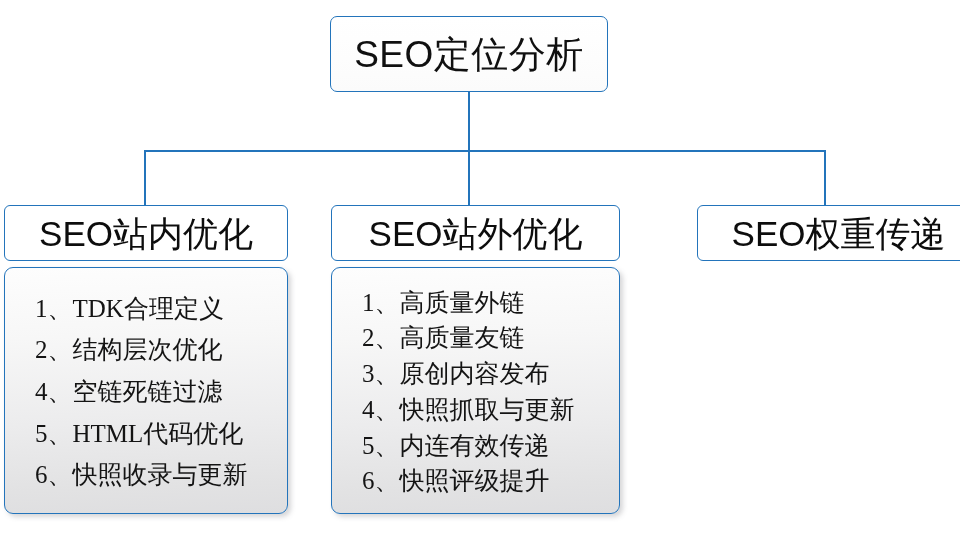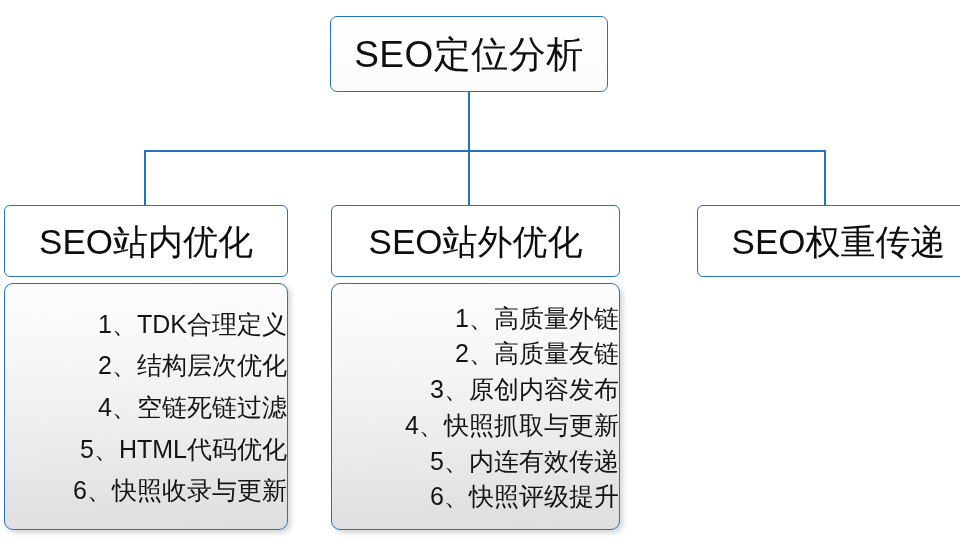--- a/index.html
+++ b/index.html
@@ -9,21 +9,20 @@
   }
   body {
     font-family: "Liberation Sans", "DejaVu Sans", sans-serif;
   }
   #canvas {
     position: relative;
     width: 960px;
     height: 550px;
     background: #ffffff;
     overflow: hidden;
-    text-align: right;
   }
 
   
   .root-box {
     position: absolute;
     left: 330px;
     top: 16px;
     width: 278px;
     height: 76px;
     box-sizing: border-box;
@@ -54,21 +53,21 @@
   .column {
     position: absolute;
     top: 205px;
   }
   .col-1 { left: 4px;   width: 284px; }
   .col-2 { left: 331px; width: 289px; }
   .col-3 { left: 671px; width: 283px; padding-left: 26px; }
 
   .col-header {
     box-sizing: border-box;
-    height: 72px;
+    height: 56px;
     border: 1.6px solid #2374bb;
     border-radius: 6px;
     background: #ffffff;
     display: flex;
     align-items: center;
     justify-content: center;
   }
   .col-header-label {
     font-size: 35px;
     color: #0d0d0d;
@@ -88,20 +87,21 @@
     display: flex;
     flex-direction: column;
     justify-content: space-evenly;
   }
   .list-item {
     font-size: 25px;
     color: #141414;
     line-height: 1.08;
     padding-left: 30px;
     white-space: nowrap;
+    font-family: Liberation Serif, serif;
   }
   .col-3 .list-item { padding-left: 22px; }
 </style>
 </head>
 <body>
 
 <div id="canvas">
 
   <div class="root-box">
     <span class="root-label">SEO定位分析</span>

